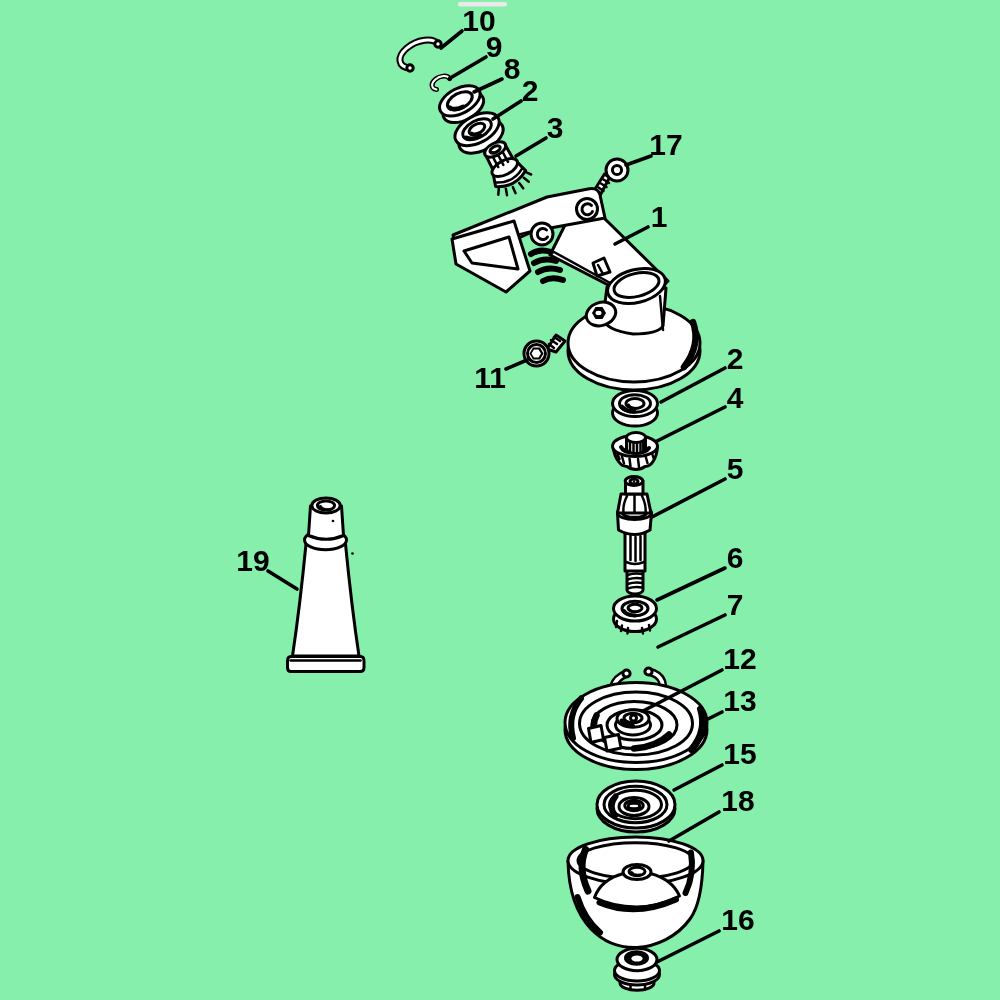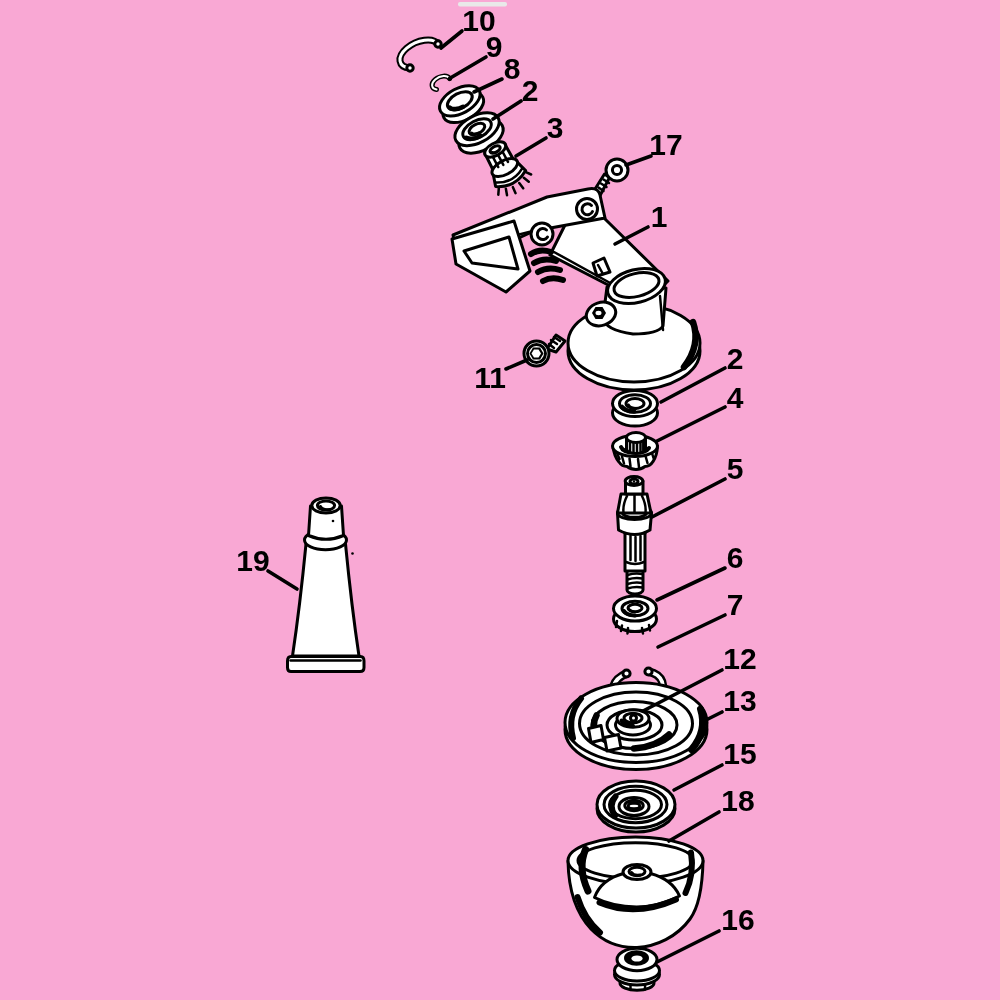--- a/index.html
+++ b/index.html
@@ -1,16 +1,16 @@
 <!DOCTYPE html>
 <html><head>
 <meta charset="utf-8">
 <style>
   html,body{margin:0;padding:0;background:#fff;}
-  .stage{position:relative;width:1000px;height:1000px;background:#f9a8d4;overflow:hidden;}
+  .stage{position:relative;width:1000px;height:1000px;background:#86efac;overflow:hidden;}
   svg{display:block;}
   .wh{fill:#ffffff;stroke:#000000;stroke-width:3;stroke-linejoin:round;stroke-linecap:round;}
   .ln{fill:none;stroke:#000000;stroke-width:3;stroke-linejoin:round;stroke-linecap:round;}
   .thin{fill:none;stroke:#000000;stroke-width:2.5;stroke-linecap:round;}
   .dk{fill:none;stroke:#000000;stroke-linecap:round;}
   .whline{fill:none;stroke:#ffffff;stroke-linecap:round;}
   .callout-label{font-family:"Liberation Sans",sans-serif;font-weight:700;text-anchor:middle;}
 </style>
 </head>
 <body>

